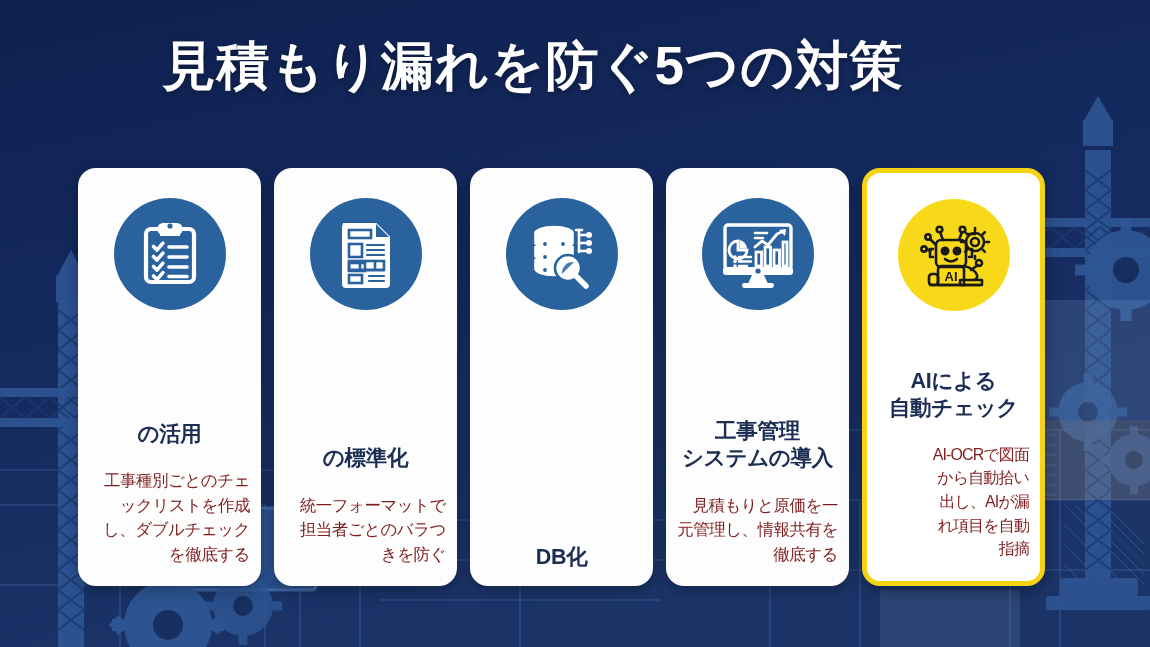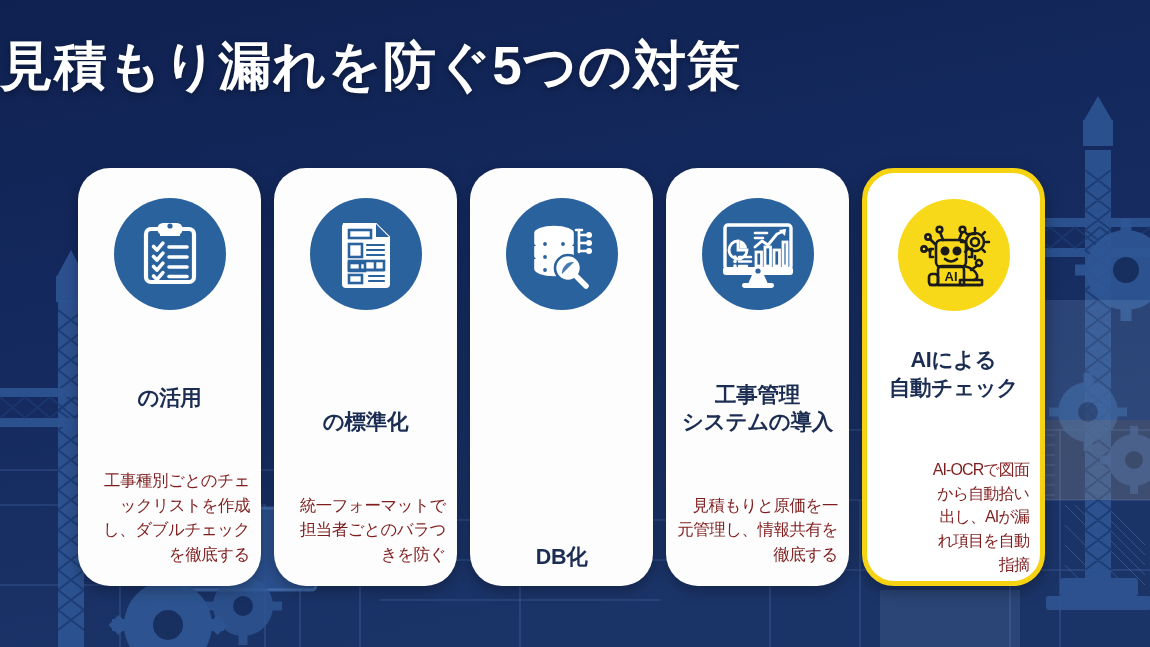--- a/index.html
+++ b/index.html
@@ -20,20 +20,21 @@
   #bg-art{
     position:absolute; inset:0;
     width:1150px; height:647px;
     pointer-events:none;
   }
 
   
   #title{
     position:absolute;
     top:36px; left:0; width:1066px;
+    text-align:center;
     color:#ffffff;
     font-size:53px;
     font-weight:bold;
     letter-spacing:1px;
     line-height:1.12;
     text-shadow:0 2px 6px rgba(0,0,0,.35);
     z-index:5;
     white-space:nowrap;
   }
 
@@ -45,27 +46,26 @@
     display:flex;
     gap:13px;
     z-index:4;
   }
 
   .card{
     position:relative;
     width:183px;
     height:418px;
     background:#fdfdfd;
-    border-radius:32px;
+    border-radius:18px;
     box-shadow:0 5px 14px rgba(0,0,0,.28);
     display:flex;
     flex-direction:column;
     align-items:center;
     padding:30px 11px 14px 11px;
-    gap:36px;
   }
   .card.highlight{
     border:5px solid #F5D312;
     background:#ffffff;
     box-shadow:0 5px 16px rgba(0,0,0,.35);
     padding-top:26px;
   }
 
   .icon-circle{
     width:112px; height:112px;

